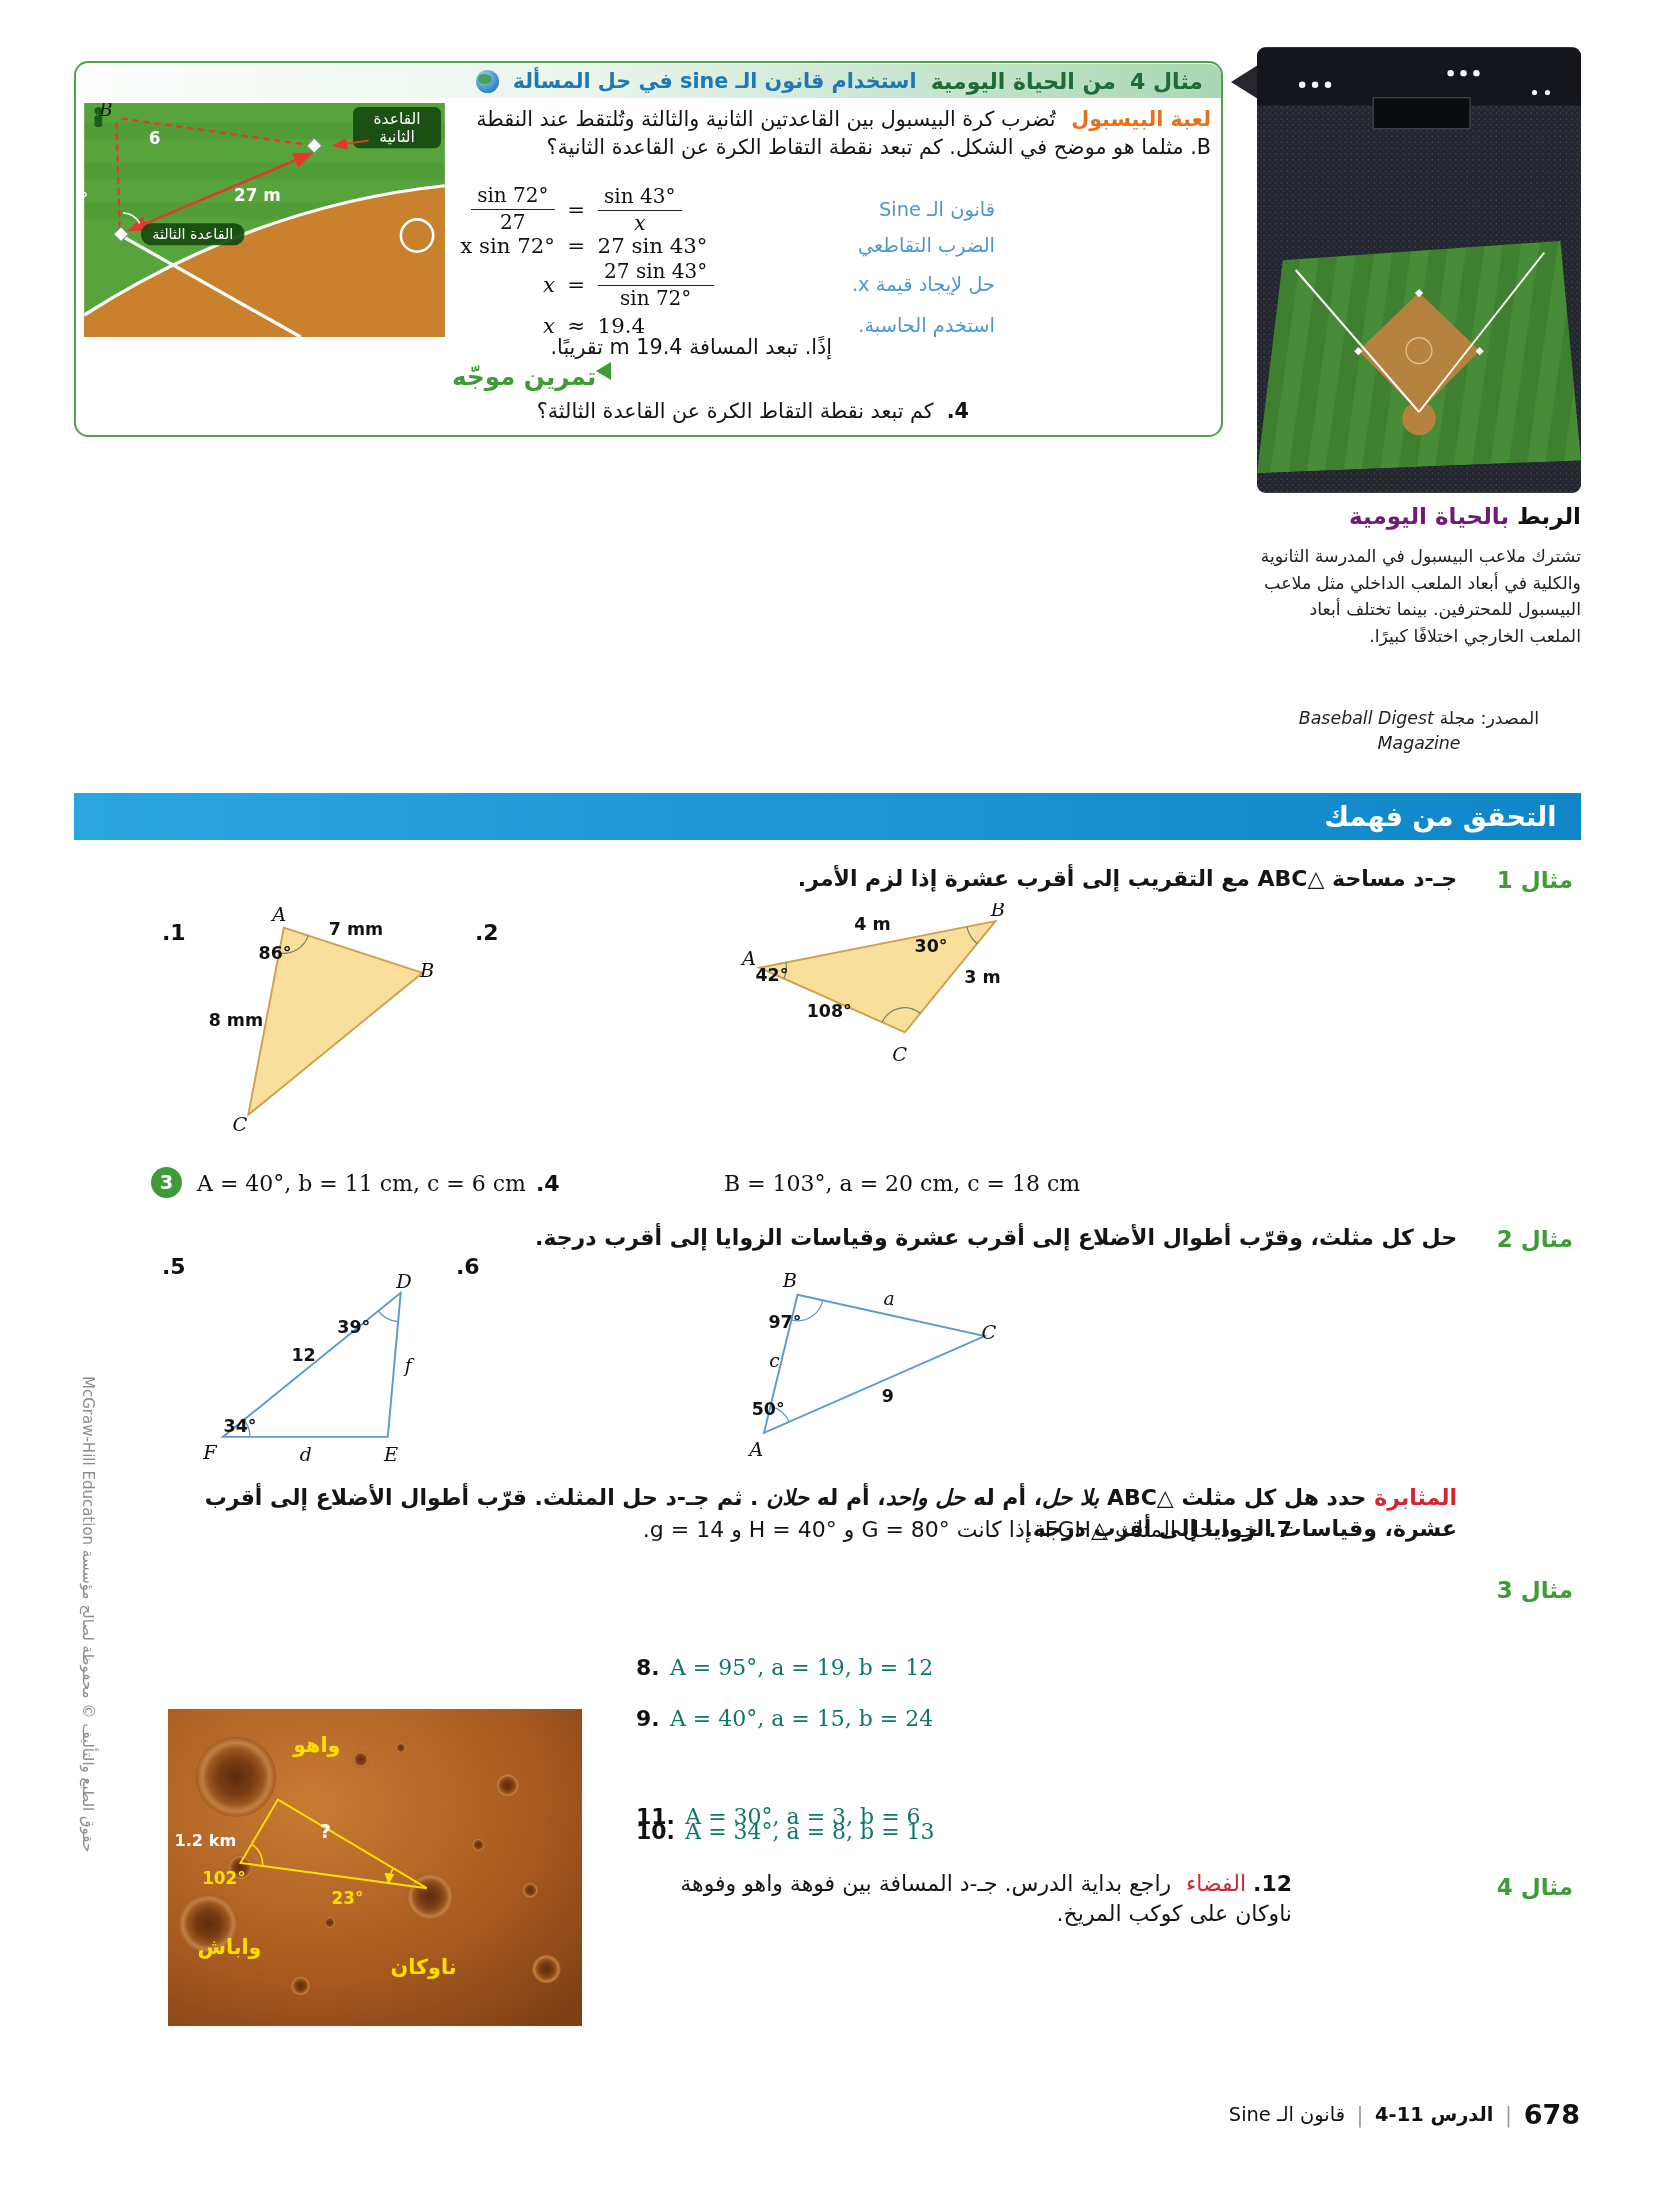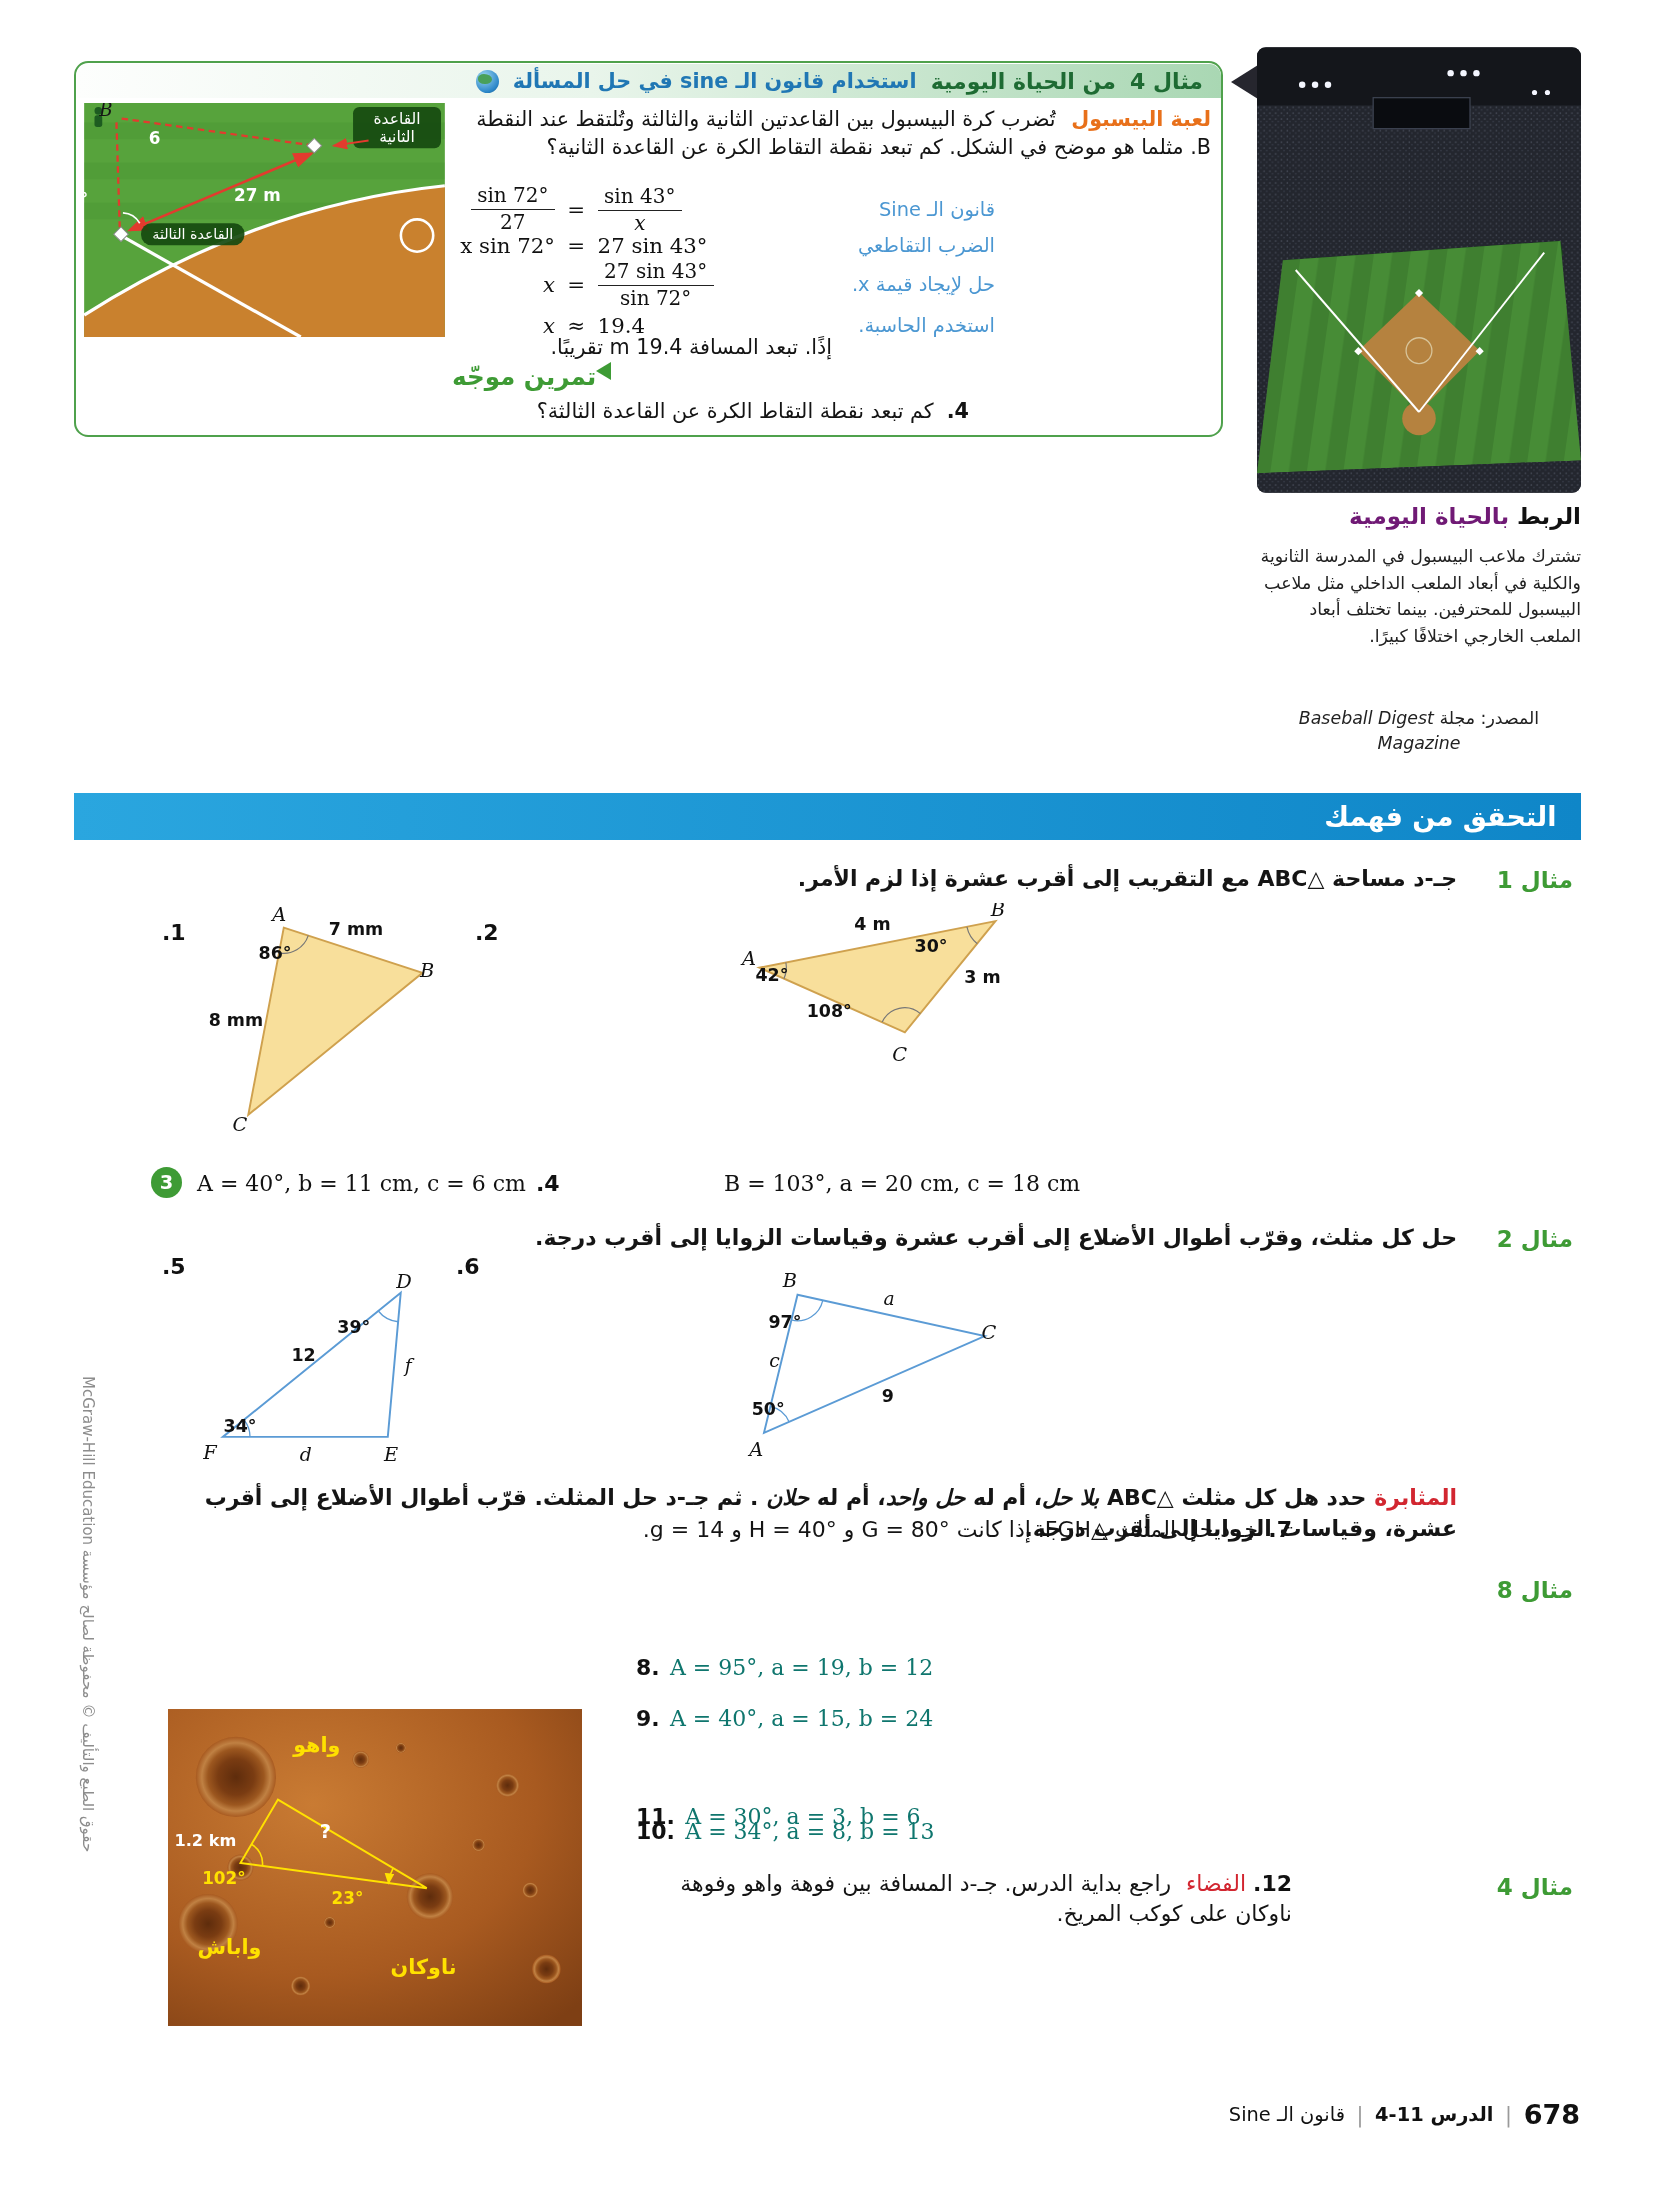--- a/index.html
+++ b/index.html
@@ -317,21 +317,21 @@
     <text x="80" y="224" font-weight="bold" font-size="27" fill="#111">50°</text>
     <text x="240" y="204" text-anchor="middle" font-weight="bold" font-size="27" fill="#111">9</text>
     <text x="36" y="288" text-anchor="middle" font-family="DejaVu Serif, serif" font-style="italic" font-size="30" fill="#111">A</text>
   </svg>
 
   <div class="p7row">
     <span class="pnum">7.</span>
     <span>جـ-د حل المثلث △FGH. إذا كانت G = 80° و H = 40° و g = 14.</span>
   </div>
 
-  <div class="exlabel" style="top:1577px;">مثال 8</div>
+  <div class="exlabel" style="top:1577px;">مثال 3</div>
   <p class="instr-block" style="top:1482px;">
     <span class="tag-red">المثابرة</span><span>حدد هل كل مثلث △ABC </span><span class="itw">بلا حل</span><span>، أم له </span><span class="itw">حل واحد</span><span>، أم له </span><span class="itw">حلان</span><span> . ثم جـ-د حل المثلث. قرّب أطوال الأضلاع إلى أقرب عشرة، وقياسات الزوايا إلى أقرب درجة.</span>
   </p>
 
   <div class="plist" style="top:1655px;">
     <span class="pnum">8.</span>
     <span class="mathline">A = 95°,  a = 19,  b = 12</span>
   </div>
   <div class="plist" style="top:1706px;">
     <span class="pnum">9.</span>

